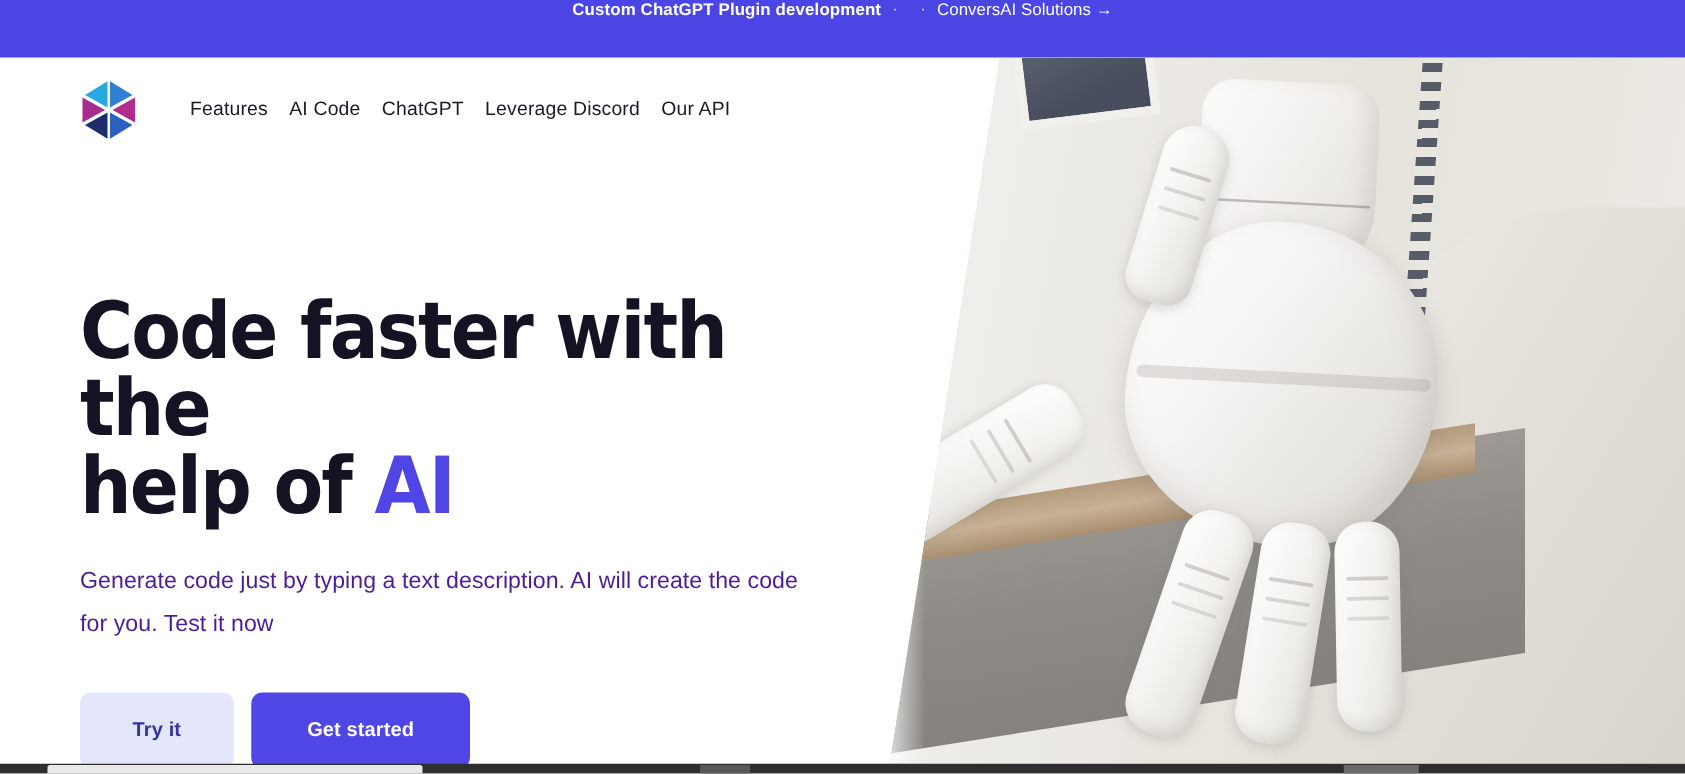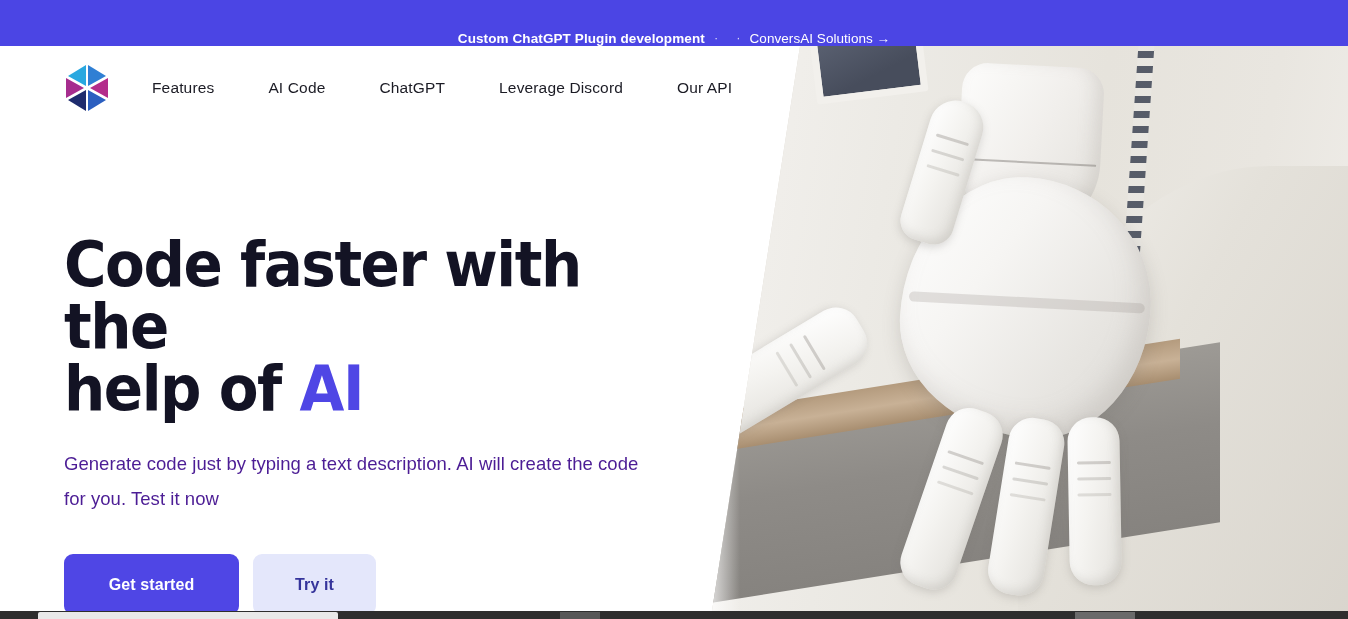--- a/index.html
+++ b/index.html
@@ -21,21 +21,21 @@
   }
 
   
   .announce-bar {
     position: absolute;
     top: 0; left: 0;
     width: 1348px;
     height: 46px;
     background: #4B45E4;
     display: flex;
-    align-items: flex-end;
+    align-items: flex-start;
     justify-content: center;
     z-index: 40;
   }
   .announce-inner {
     display: flex;
     align-items: center;
     gap: 0px;
     white-space: nowrap;
   }
   .announce-strong {
@@ -236,21 +236,21 @@
     position: relative;
     width: 46px;
     height: 52px;
     margin-right: 42px;
     flex: 0 0 auto;
     cursor: pointer;
   }
   .nav-links {
     display: flex;
     align-items: center;
-    gap: 54px;
+    gap: 17px;
     list-style: none;
   }
   .nav-link {
     color: #1b1b24;
     font-size: 15.5px;
     font-weight: 400;
     text-decoration: none;
     letter-spacing: 0.15px;
     cursor: pointer;
     white-space: nowrap;
@@ -424,22 +424,22 @@
 
   <div class="hero-copy">
     <h1 class="headline">
       <span>Code faster with the</span><br>
       <span>help of </span><span class="accent">AI</span>
     </h1>
 
     <p class="subhead">Generate code just by typing a text description. AI will create the code for you. Test it now</p>
 
     <div class="cta-row">
+      <button class="btn btn-secondary">Try it</button>
       <button class="btn btn-primary">Get started</button>
-      <button class="btn btn-secondary">Try it</button>
     </div>
   </div>
 
   <div class="bottom-strip">
     <div class="win-chip"></div>
     <div class="win-chip2"></div>
     <div class="win-chip3"></div>
   </div>
 
 </div>

